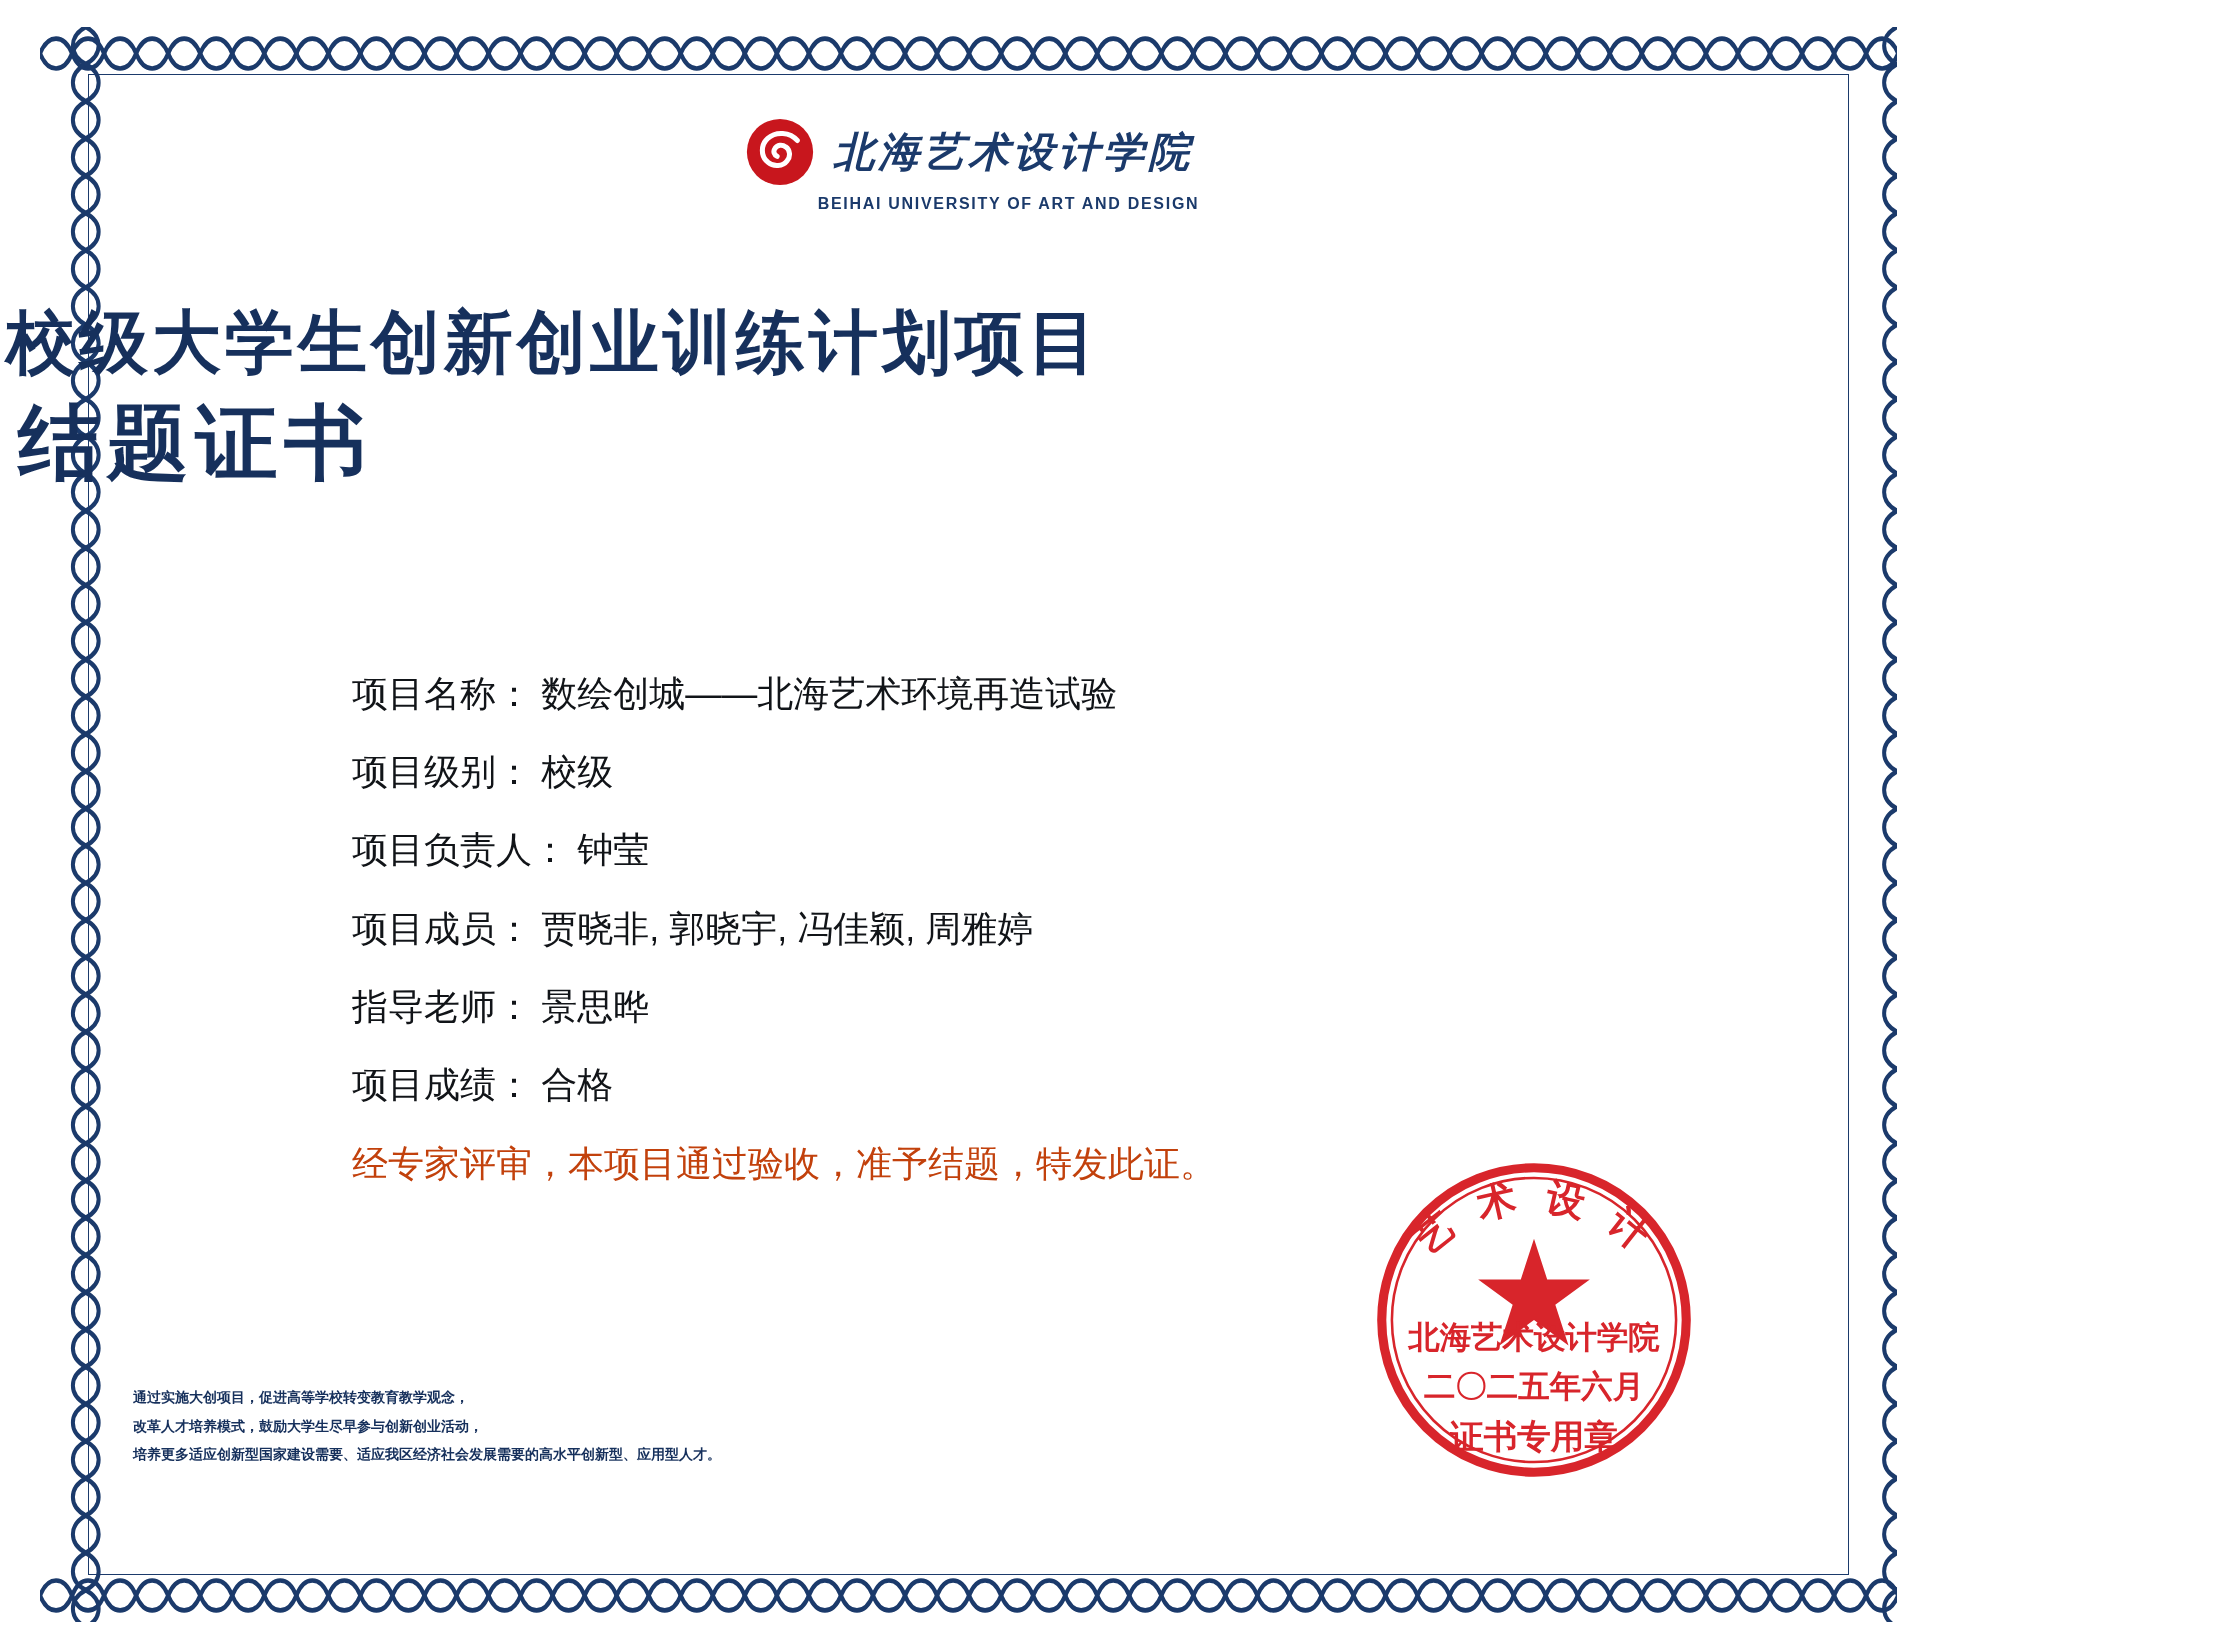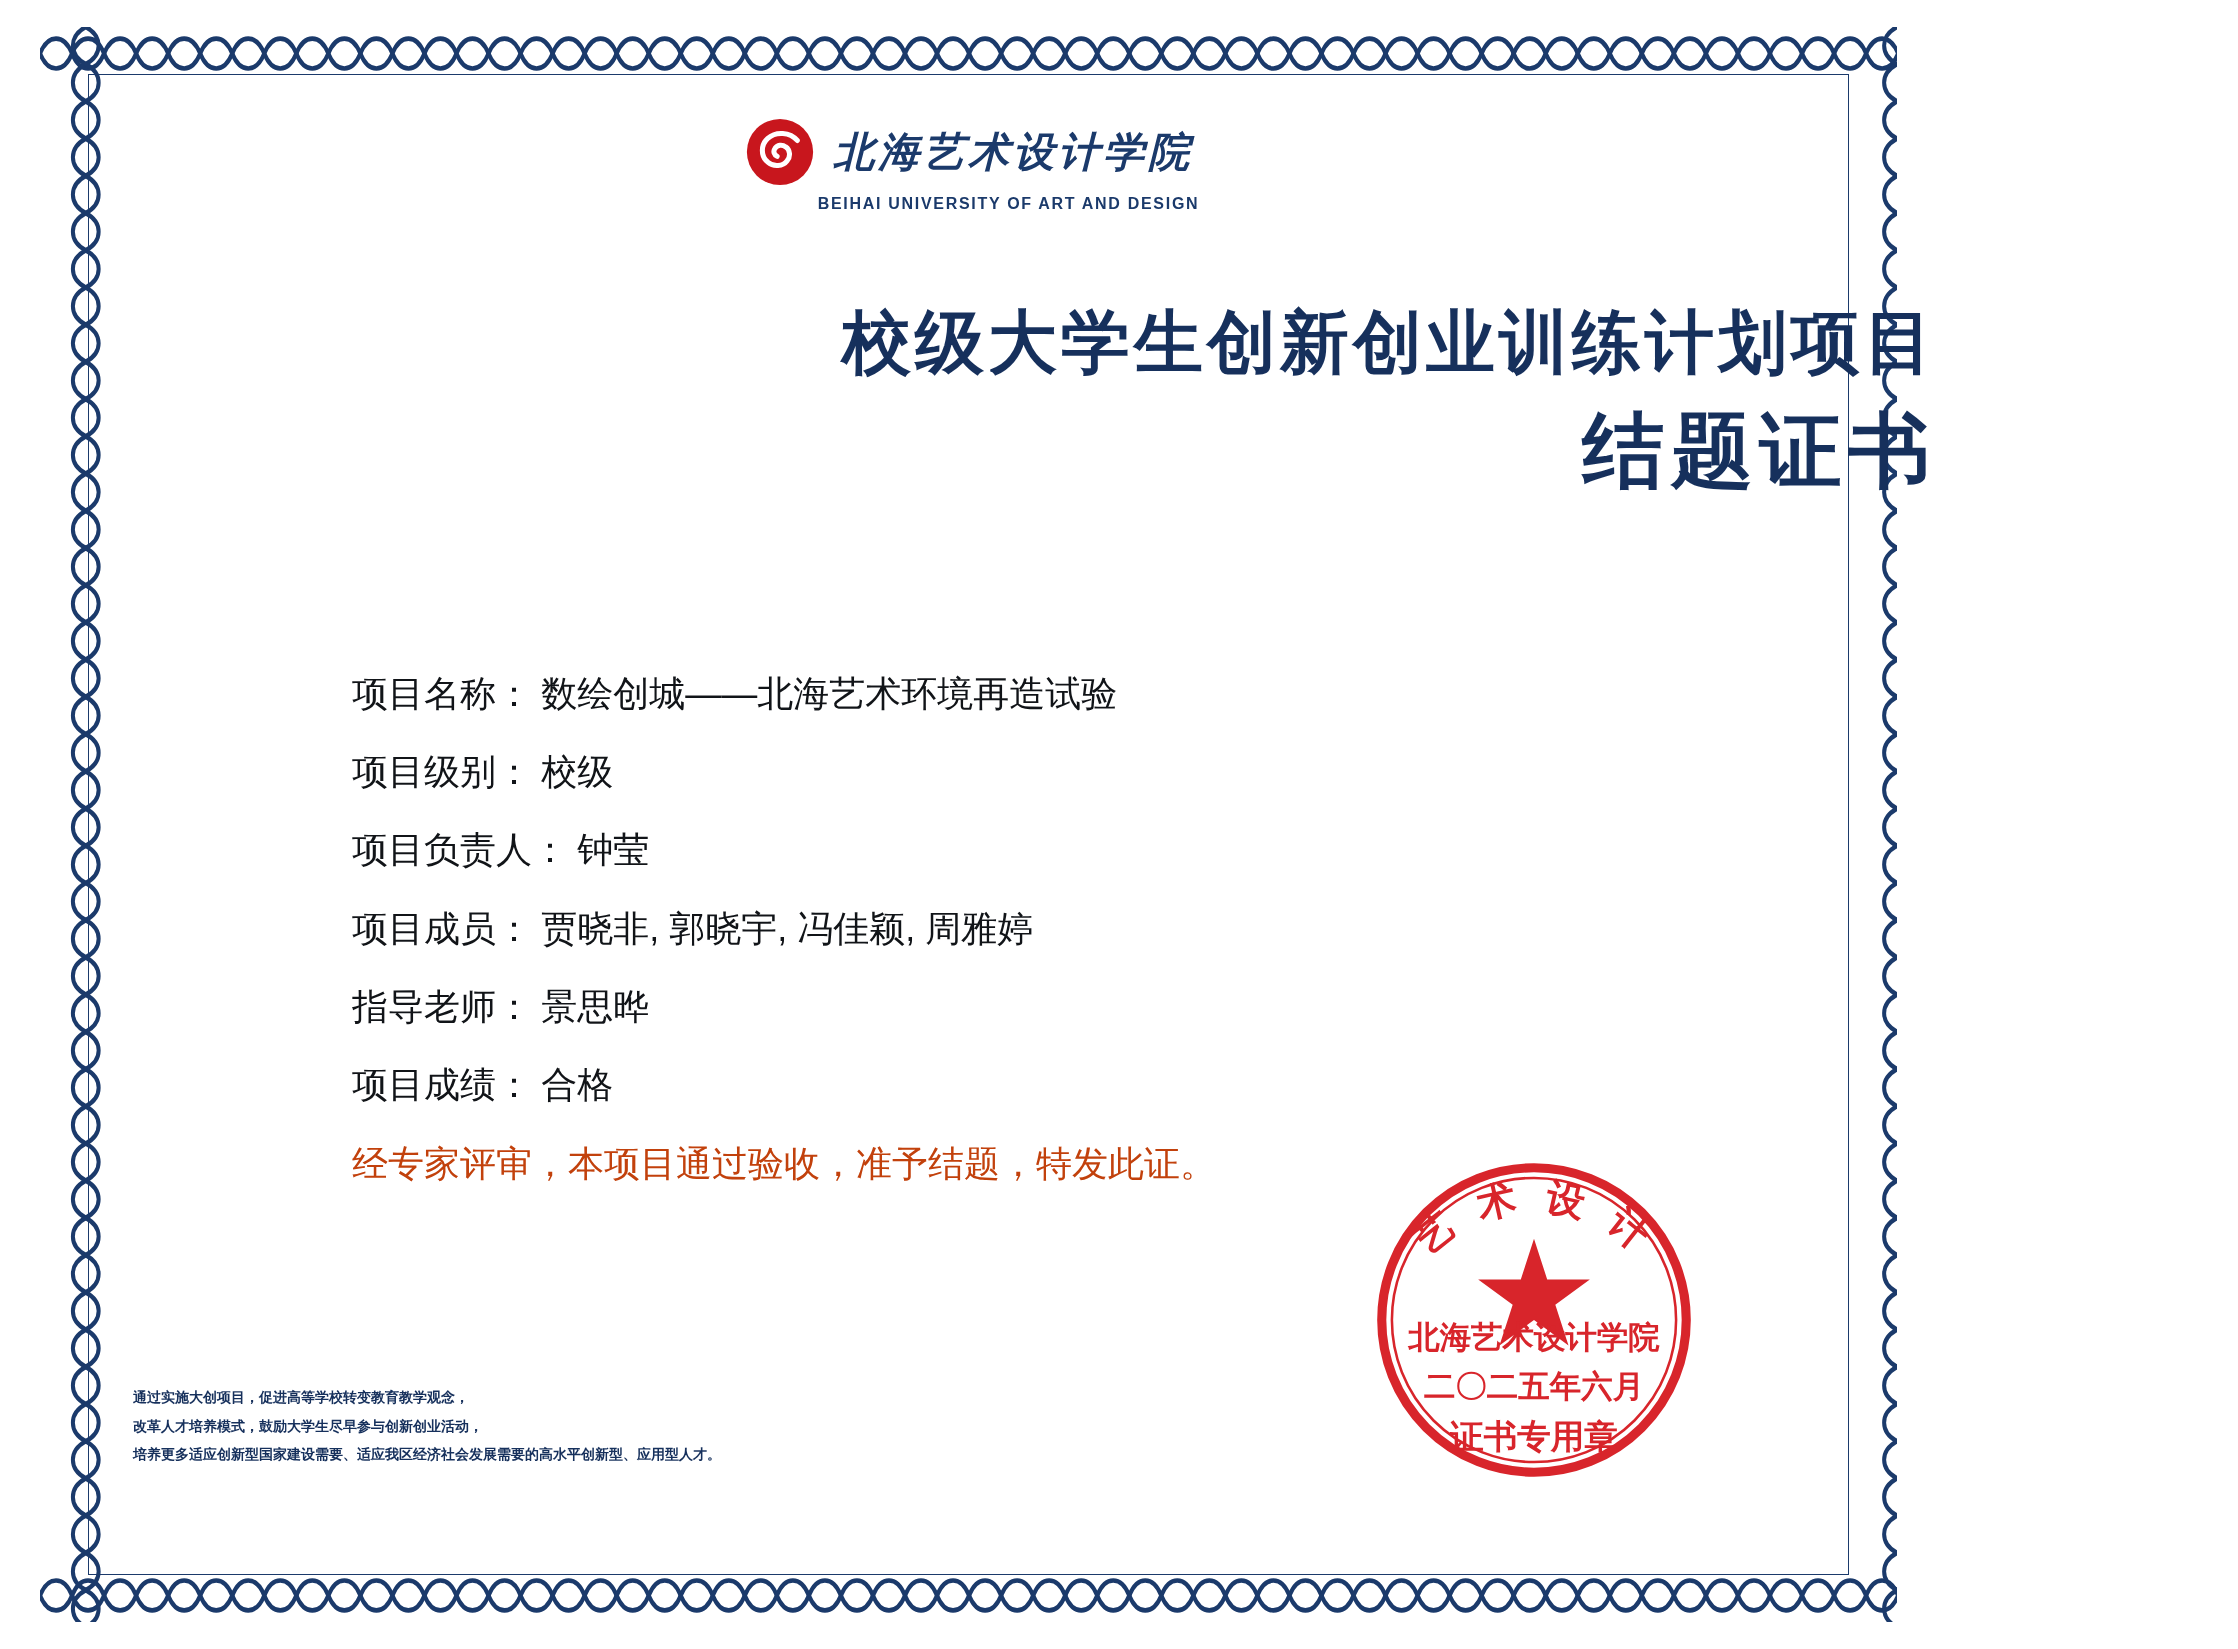--- a/index.html
+++ b/index.html
@@ -87,38 +87,38 @@
     font-weight: bold;
     white-space: nowrap;
   }
 
   
   .title-wrap {
     position: absolute;
     top: 299px;
     left: 6px;
     right: 0;
-    text-align: right;
+    text-align: left;
   }
   .title-main {
     font-family: "DejaVu Serif", "Liberation Serif", serif;
     font-size: 69px;
     font-weight: bold;
     color: #16305c;
     letter-spacing: 4px;
     line-height: 1.25;
   }
   .title-sub {
     font-family: "DejaVu Serif", "Liberation Serif", serif;
     font-size: 82px;
     font-weight: bold;
     color: #16305c;
     letter-spacing: 6.7px;
     line-height: 1.3;
-    margin-top: 12px;
+    margin-top: 4px;
     padding-left: 12px;
   }
 
   
   .fields {
     position: absolute;
     top: 672px;
     left: 352px;
     right: 219px;
   }

